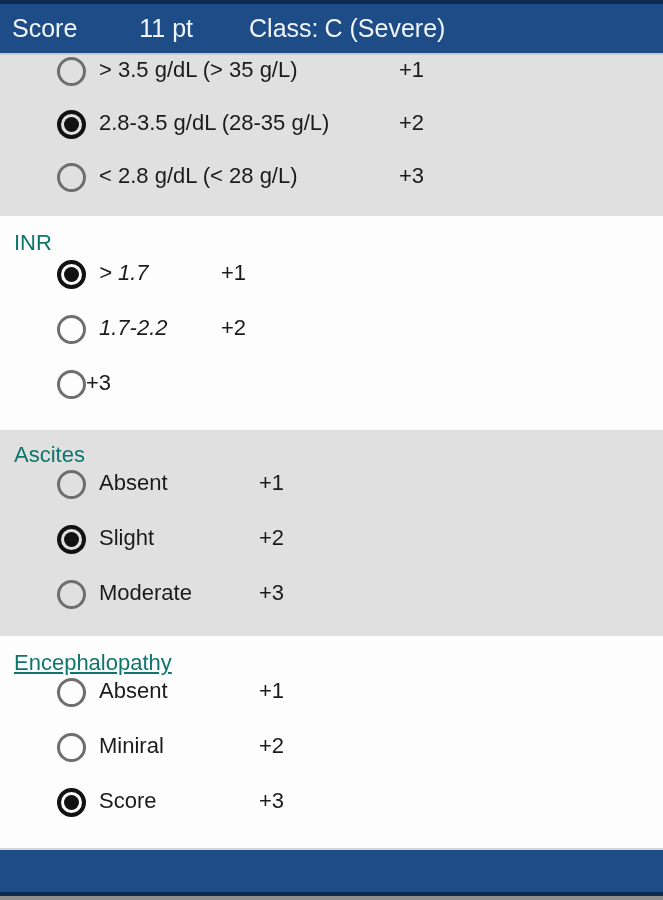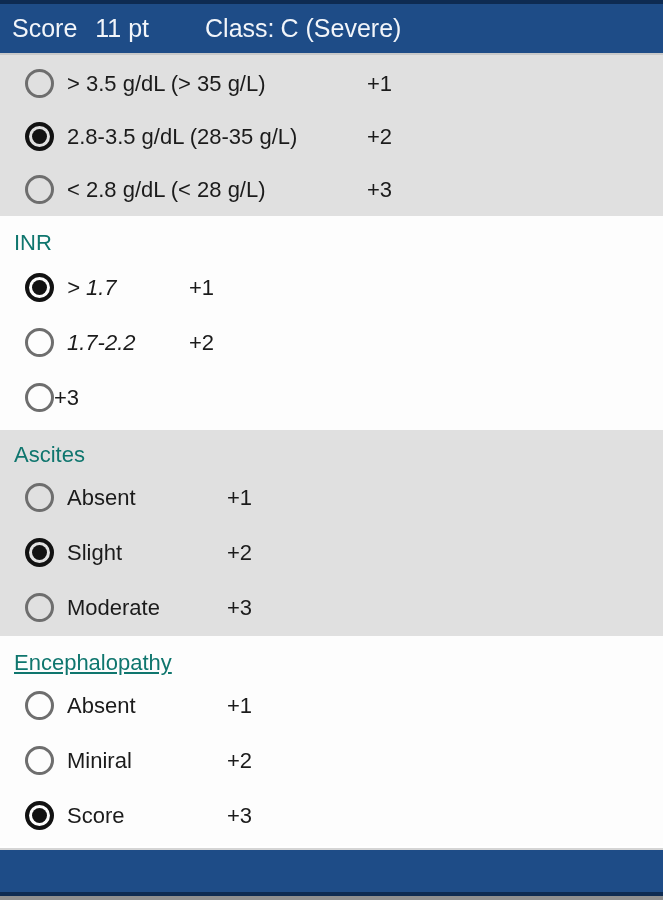--- a/index.html
+++ b/index.html
@@ -17,39 +17,39 @@
     height: 51px;
     background: #1e4c87;
     display: flex;
     align-items: center;
     padding-left: 12px;
     color: #f2f5fa;
     font-size: 25px;
     border-bottom: 2px solid #c9c9c9;
   }
   .header .score-label { margin-right: 18px; }
-  .header .score-value { margin-right: 56px; }
+  .header .score-value { margin-right: 56px; margin-left: 44px; }
   .header .class-label { margin-right: 6px; }
 
   
   .section { width: 100%; }
   .section.gray { background: #e0e0e0; }
   .section.white { background: #fdfdfd; }
   .section-label {
     color: #0f766e;
     font-size: 22px;
     padding: 14px 0 2px 14px;
     height: 44px;
   }
   .option-row {
     height: 55px;
     display: flex;
-    align-items: center;
     padding-left: 25px;
     cursor: pointer;
+    margin-left: 32px;
   }
   .radio {
     width: 29px; height: 29px;
     border-radius: 50%;
     border: 3px solid #6e6e6e;
     flex: 0 0 29px;
     position: relative;
     background: transparent;
   }
   .option-row.selected .radio { border: 4px solid #121212; }

